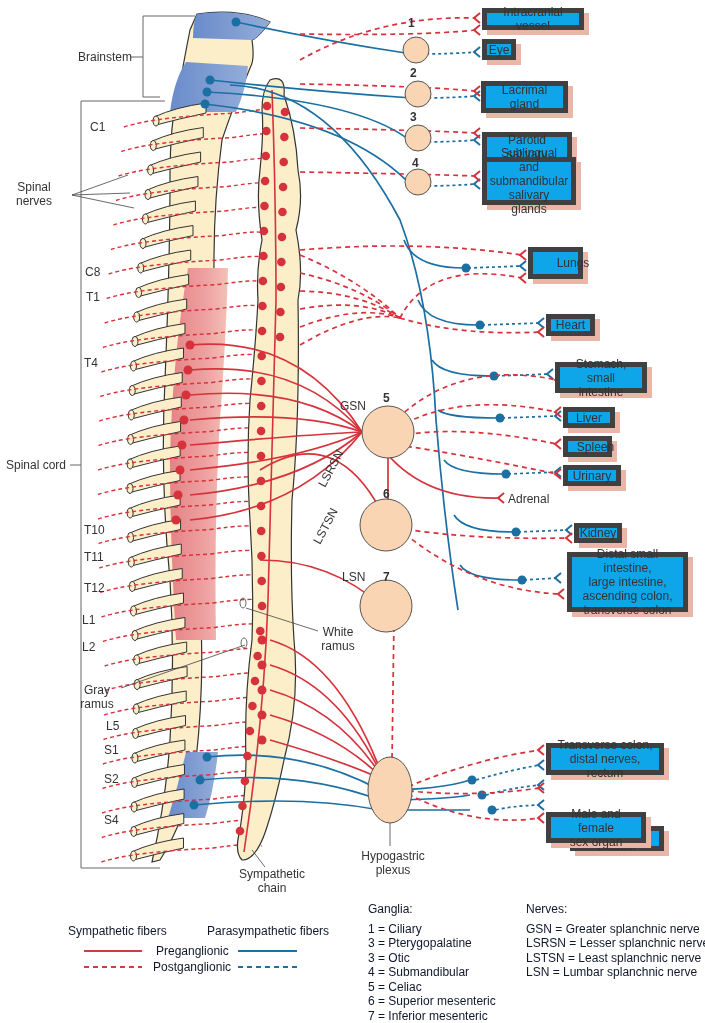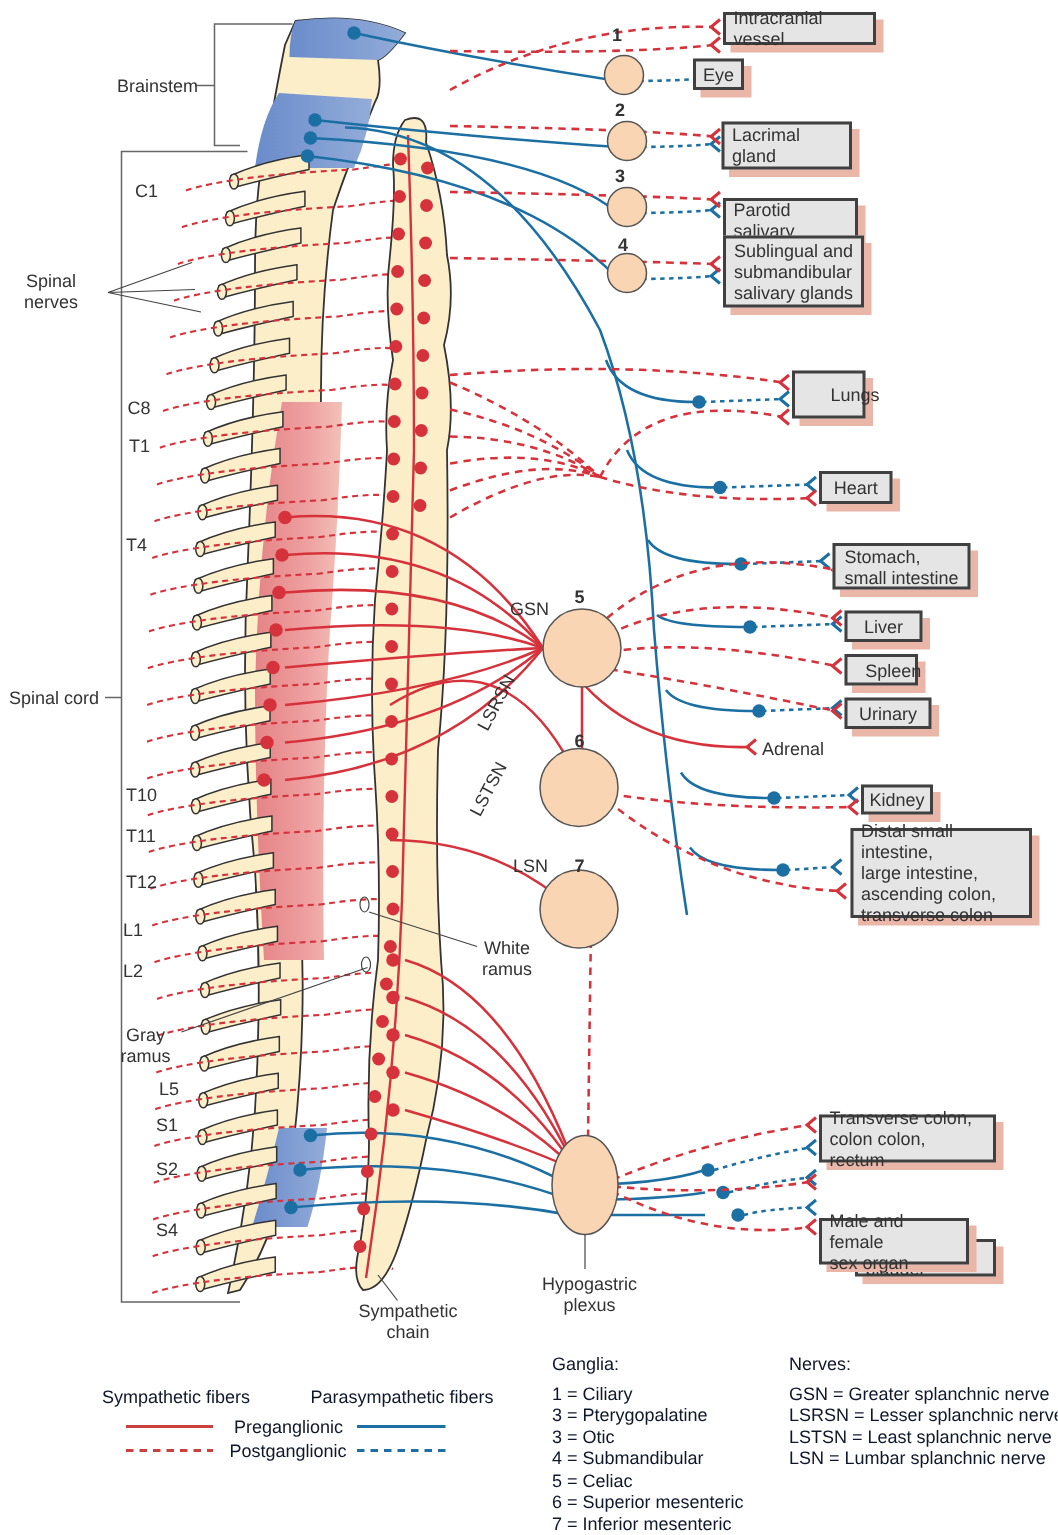--- a/index.html
+++ b/index.html
@@ -1,23 +1,23 @@
 <!DOCTYPE html>
 <html><head>
 <meta charset="utf-8">
 <style>
   html, body { margin: 0; padding: 0; background: #ffffff; }
   body { width: 705px; height: 1023px; position: relative; overflow: hidden;
          font-family: "Liberation Sans", sans-serif; color: #333; }
   svg { position: absolute; left: 0; top: 0; }
   .lbl { font-family: "Liberation Sans", sans-serif; font-size: 12px; fill: #333; }
   .lblb { font-family: "Liberation Sans", sans-serif; font-size: 12px; font-weight: bold; fill: #333; }
-  .organ-box { position: absolute; background: #e5e5e5; border: 2px solid #404040;
+  .organ-box { position: absolute; background: #0ea5e9; border: 5px solid #404040;
                box-shadow: 5px 5px 0 #eab6a8; font-size: 12px; color: #333;
-               line-height: 14px; padding: 2px 5px; box-sizing: border-box;
+               text-align: center; line-height: 14px; padding: 2px 5px; box-sizing: border-box;
                display: flex; align-items: center; justify-content: center; white-space: pre-line; }
   .legend { position: absolute; font-size: 12px; color: #0f172a; line-height: 14.5px; }
   .legend div { white-space: nowrap; }
 </style>
 </head>
 <body>
 
 <svg width="705" height="1023" viewBox="0 0 705 1023">
   <defs>
     <linearGradient id="cordRed" x1="0" x2="1" y1="0" y2="0">
@@ -409,41 +409,41 @@
 
   <g>
     <line x1="84" y1="951" x2="142" y2="951" stroke="#c9403f" stroke-width="2"></line>
     <line x1="84" y1="967" x2="142" y2="967" stroke="#c9403f" stroke-width="2" stroke-dasharray="5 4"></line>
     <line x1="238" y1="951" x2="297" y2="951" stroke="#1b6fa3" stroke-width="2"></line>
     <line x1="238" y1="967" x2="297" y2="967" stroke="#1b6fa3" stroke-width="2" stroke-dasharray="5 4"></line>
   </g>
 </svg>
 
 <div class="organ-box" style="left:482px;top:8px;width:102px;height:22px;">Intracranial vessel</div>
-<div class="organ-box" style="left:462px;top:39px;width:34px;height:21px;">Eye</div>
+<div class="organ-box" style="left:482px;top:39px;width:34px;height:21px;">Eye</div>
 <div class="organ-box" style="left:481px;top:81px;width:87px;height:32px;">Lacrimal gland</div>
 <div class="organ-box" style="left:482px;top:132px;width:90px;height:43px;">Parotid salivary
 gland</div>
 <div class="organ-box" style="left:482px;top:157px;width:94px;height:48px;">Sublingual and
 submandibular
 salivary glands</div>
 <div class="organ-box" style="left:528px;top:247px;width:48px;height:32px;padding-left:40px;">Lungs</div>
 <div class="organ-box" style="left:546px;top:314px;width:49px;height:22px;">Heart</div>
 <div class="organ-box" style="left:555px;top:362px;width:92px;height:31px;">Stomach,
 small intestine</div>
 <div class="organ-box" style="left:563px;top:407px;width:52px;height:21px;">Liver</div>
 <div class="organ-box" style="left:563px;top:436px;width:49px;height:21px;padding-left:21px;">Spleen</div>
 <div class="organ-box" style="left:563px;top:465px;width:58px;height:21px;">Urinary</div>
 <div class="organ-box" style="left:574px;top:523px;width:48px;height:20px;">Kidney</div>
 <div class="organ-box" style="left:567px;top:552px;width:121px;height:60px;">Distal small intestine,
 large intestine,
 ascending colon,
 transverse colon</div>
 <div class="organ-box" style="left:546px;top:743px;width:118px;height:32px;">Transverse colon,
-colon colon, rectum</div>
+distal nerves, rectum</div>
 <div class="organ-box" style="left:546px;top:826px;width:94px;height:25px;margin-left:24px;">Urinary bladder</div>
 <div class="organ-box" style="left:546px;top:812px;width:100px;height:31px;">Male and female
 sex organ</div>
 
 <div class="legend" style="left:68px;top:924px;">Sympathetic fibers</div>
 <div class="legend" style="left:207px;top:924px;">Parasympathetic fibers</div>
 <div class="legend" style="left:156px;top:944px;">Preganglionic</div>
 <div class="legend" style="left:153px;top:960px;">Postganglionic</div>
 
 <div class="legend" style="left:368px;top:902px;">

